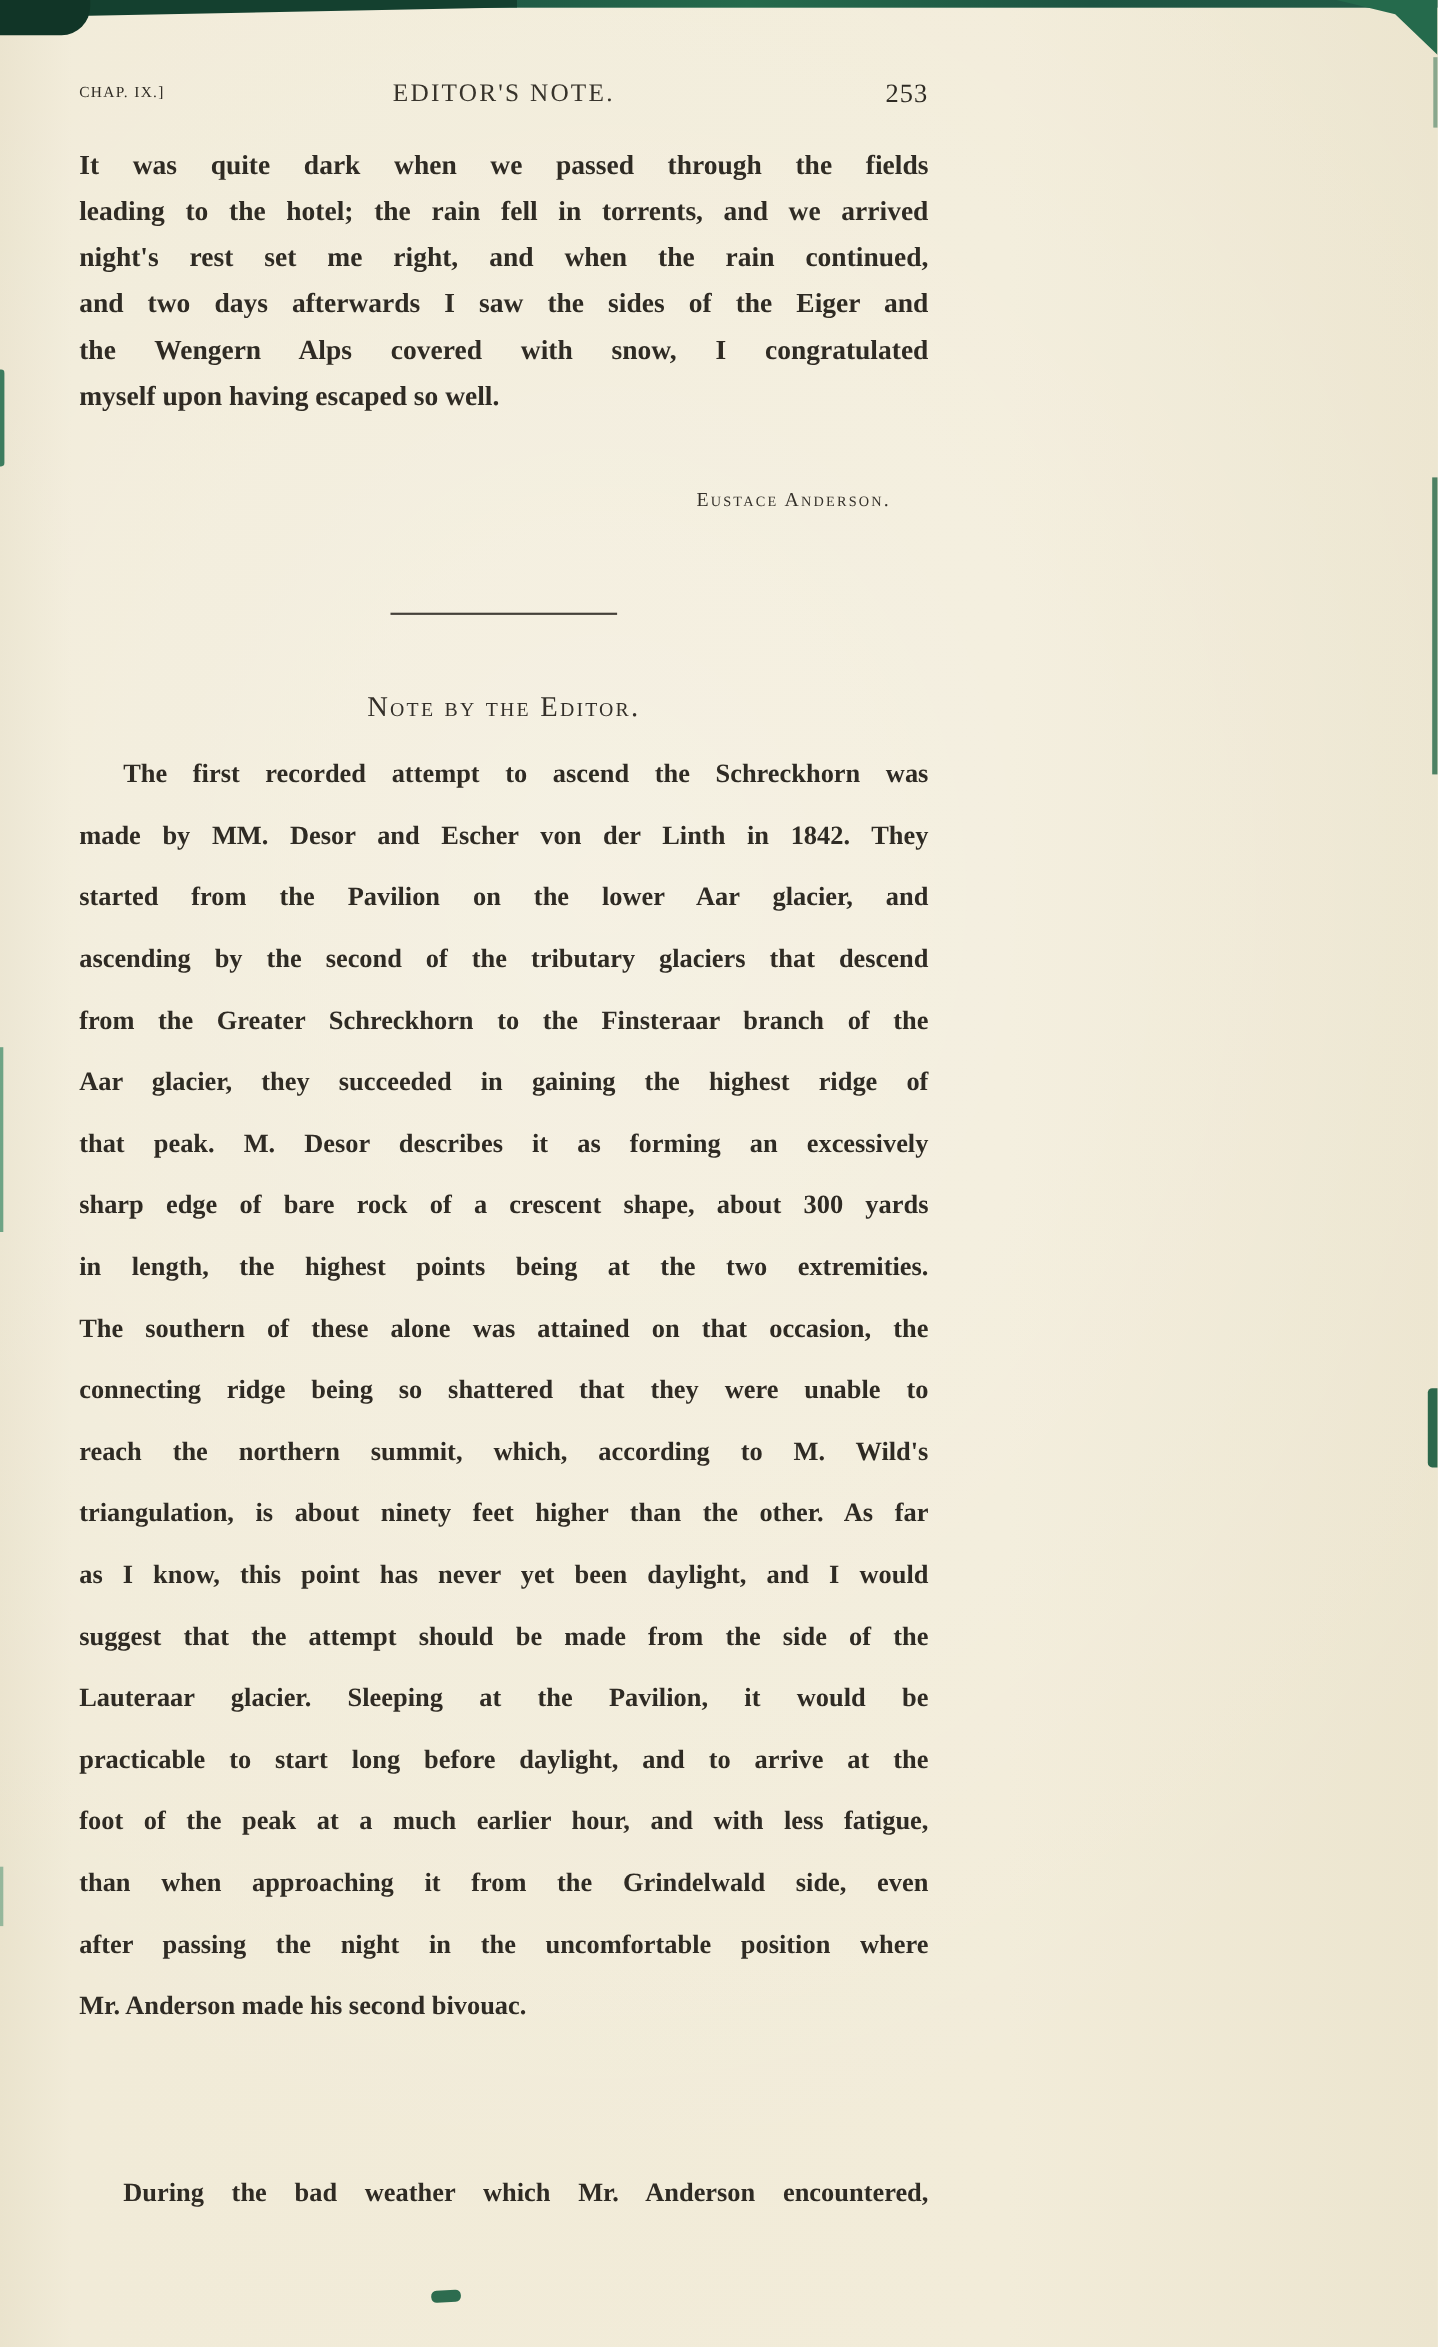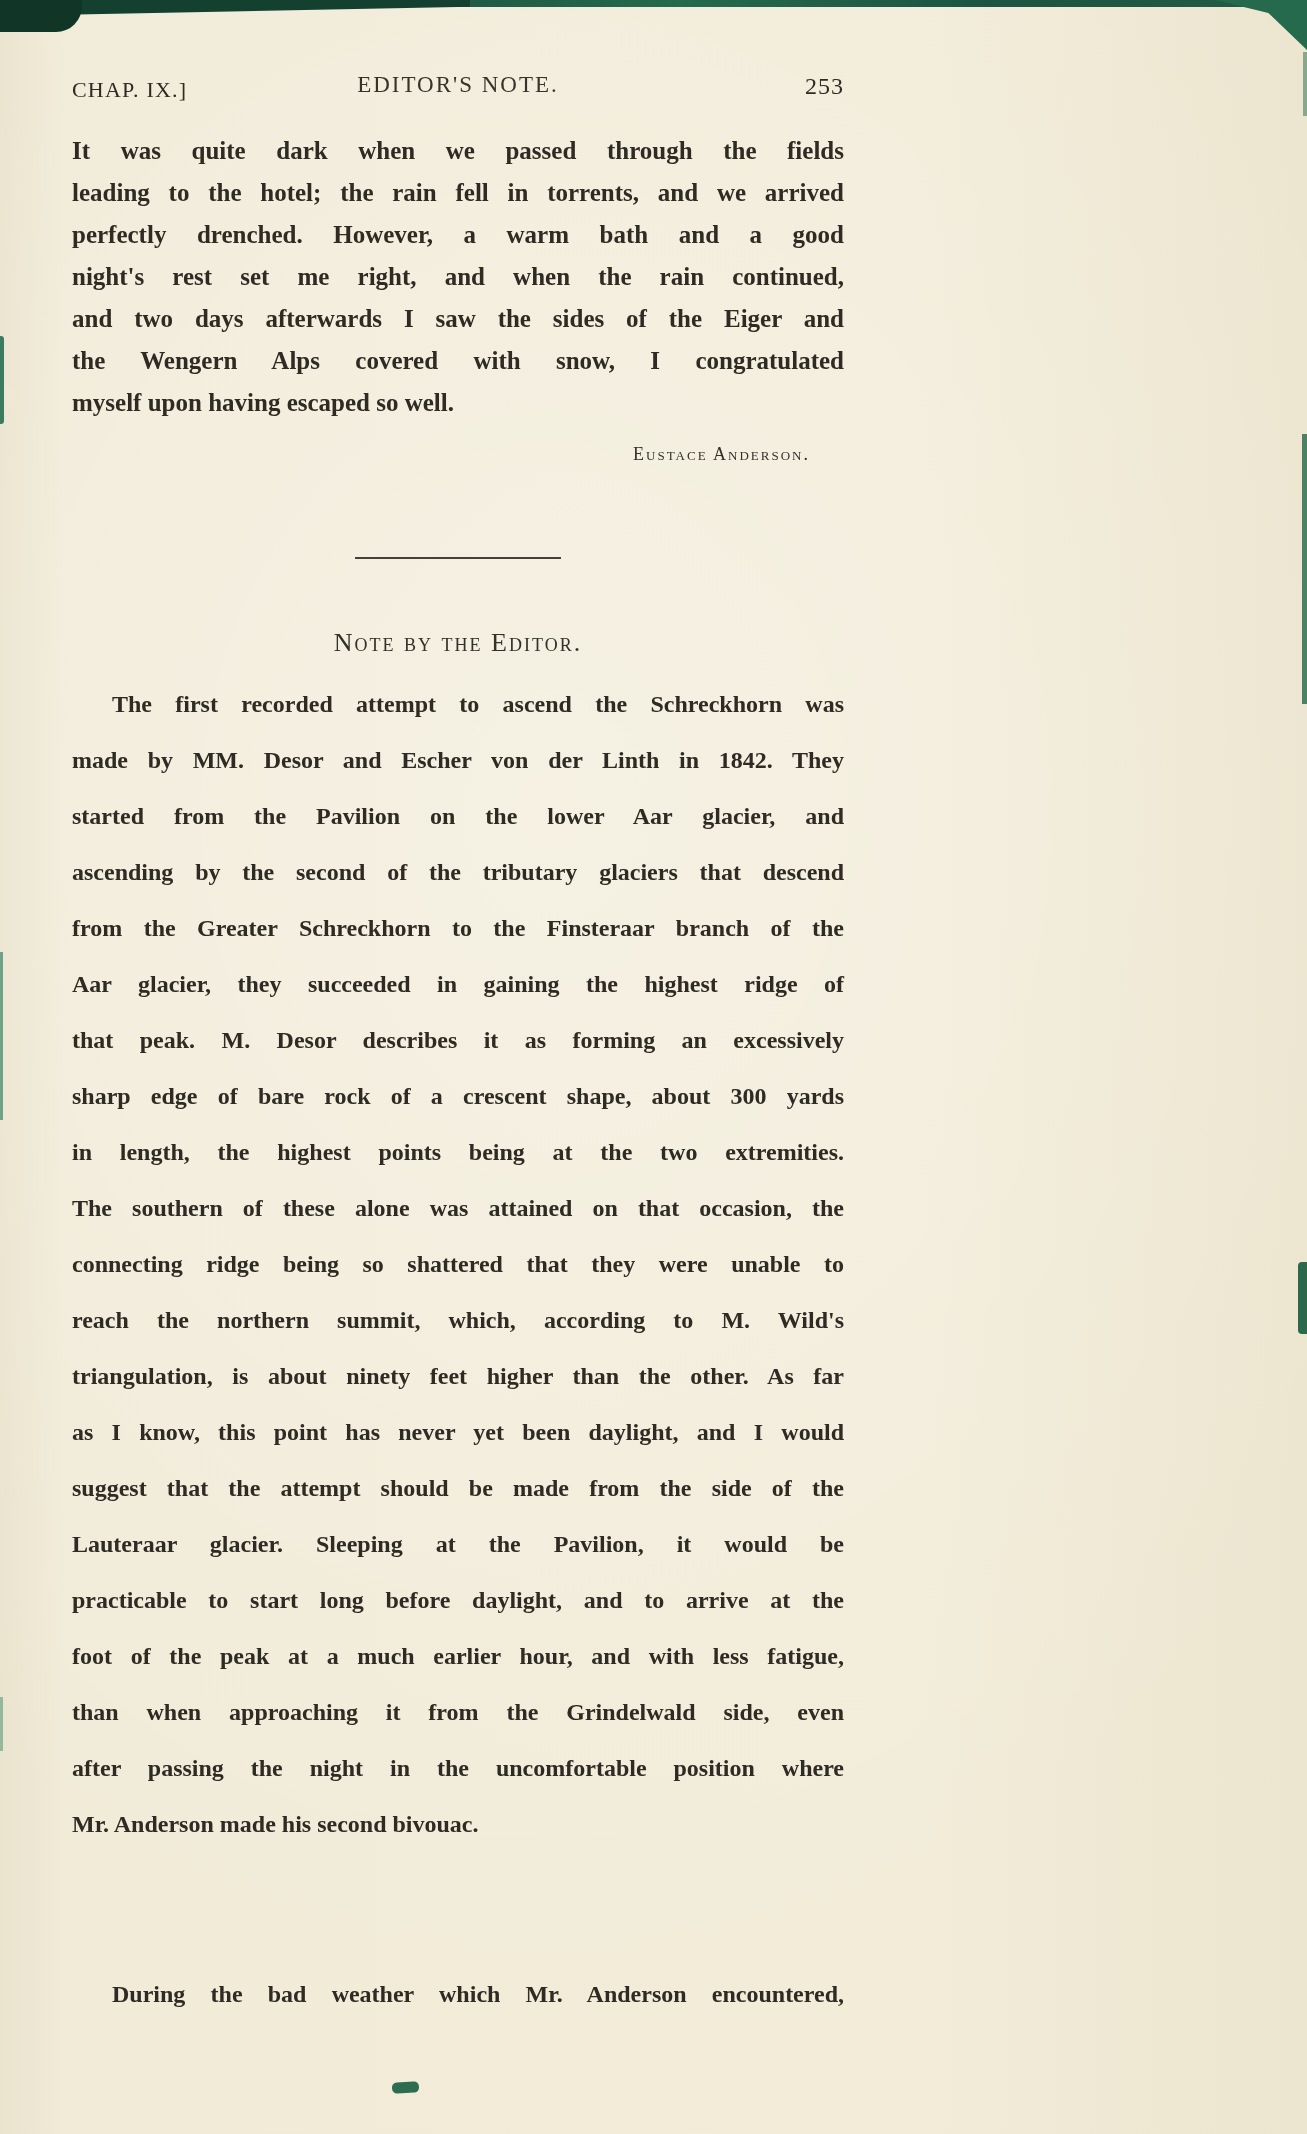--- a/index.html
+++ b/index.html
@@ -48,21 +48,21 @@
   .scan-left-3 { left:0; top:1697px; width:3px; height:54px; background:var(--scan-light,#4f9472); opacity:.55; }
   .scan-right-1 { right:0; top:434px; width:5px; height:270px; background:#306e50; opacity:.85; }
   .scan-right-2 { right:0; top:1262px; width:9px; height:72px; background:#2c684c; border-radius:4px 0 0 4px; }
   .scan-right-3 { right:0; top:52px; width:4px; height:64px; background:var(--scan-mid,#256a4c); opacity:.5; }
   .scan-bottom { left:392px; top:2082px; width:27px; height:11px; background:#2d6c4f; border-radius:5px; transform:rotate(-3deg); }
 
   
   .page-header { position:absolute; left:72px; top:70px; width:772px; height:36px; }
   .page-header .chapter {
     position:absolute; left:0; top:7px;
-    font-size:22px; letter-spacing:1.2px; color:var(--ink,#2f2b24);text-align:right;
+    font-size:14px; letter-spacing:1.2px; color:var(--ink,#2f2b24);text-align:right;
   }
   .page-header .running-title {
     position:absolute; left:0; right:0; top:2px; text-align:center;
     font-size:23px; letter-spacing:2px; color:#37332b;
   }
   .page-header .page-number {
     position:absolute; right:0; top:3px;
     font-size:24px; letter-spacing:1px;
   }
 
@@ -114,21 +114,20 @@
 
   <header class="page-header">
     <span class="chapter">CHAP. IX.]</span>
     <span class="running-title">EDITOR'S NOTE.</span>
     <span class="page-number">253</span>
   </header>
 
   <section class="para para1">
       <div class="line">It was quite dark when we passed through the fields</div>
       <div class="line">leading to the hotel; the rain fell in torrents, and we arrived</div>
-      <div class="line">perfectly drenched. However, a warm bath and a good</div>
       <div class="line">night's rest set me right, and when the rain continued,</div>
       <div class="line">and two days afterwards I saw the sides of the Eiger and</div>
       <div class="line">the Wengern Alps covered with snow, I congratulated</div>
       <div class="line last">myself upon having escaped so well.</div>
     </section>
 
   <div class="signature">Eustace Anderson.</div>
 
   <div class="rule"></div>
 

